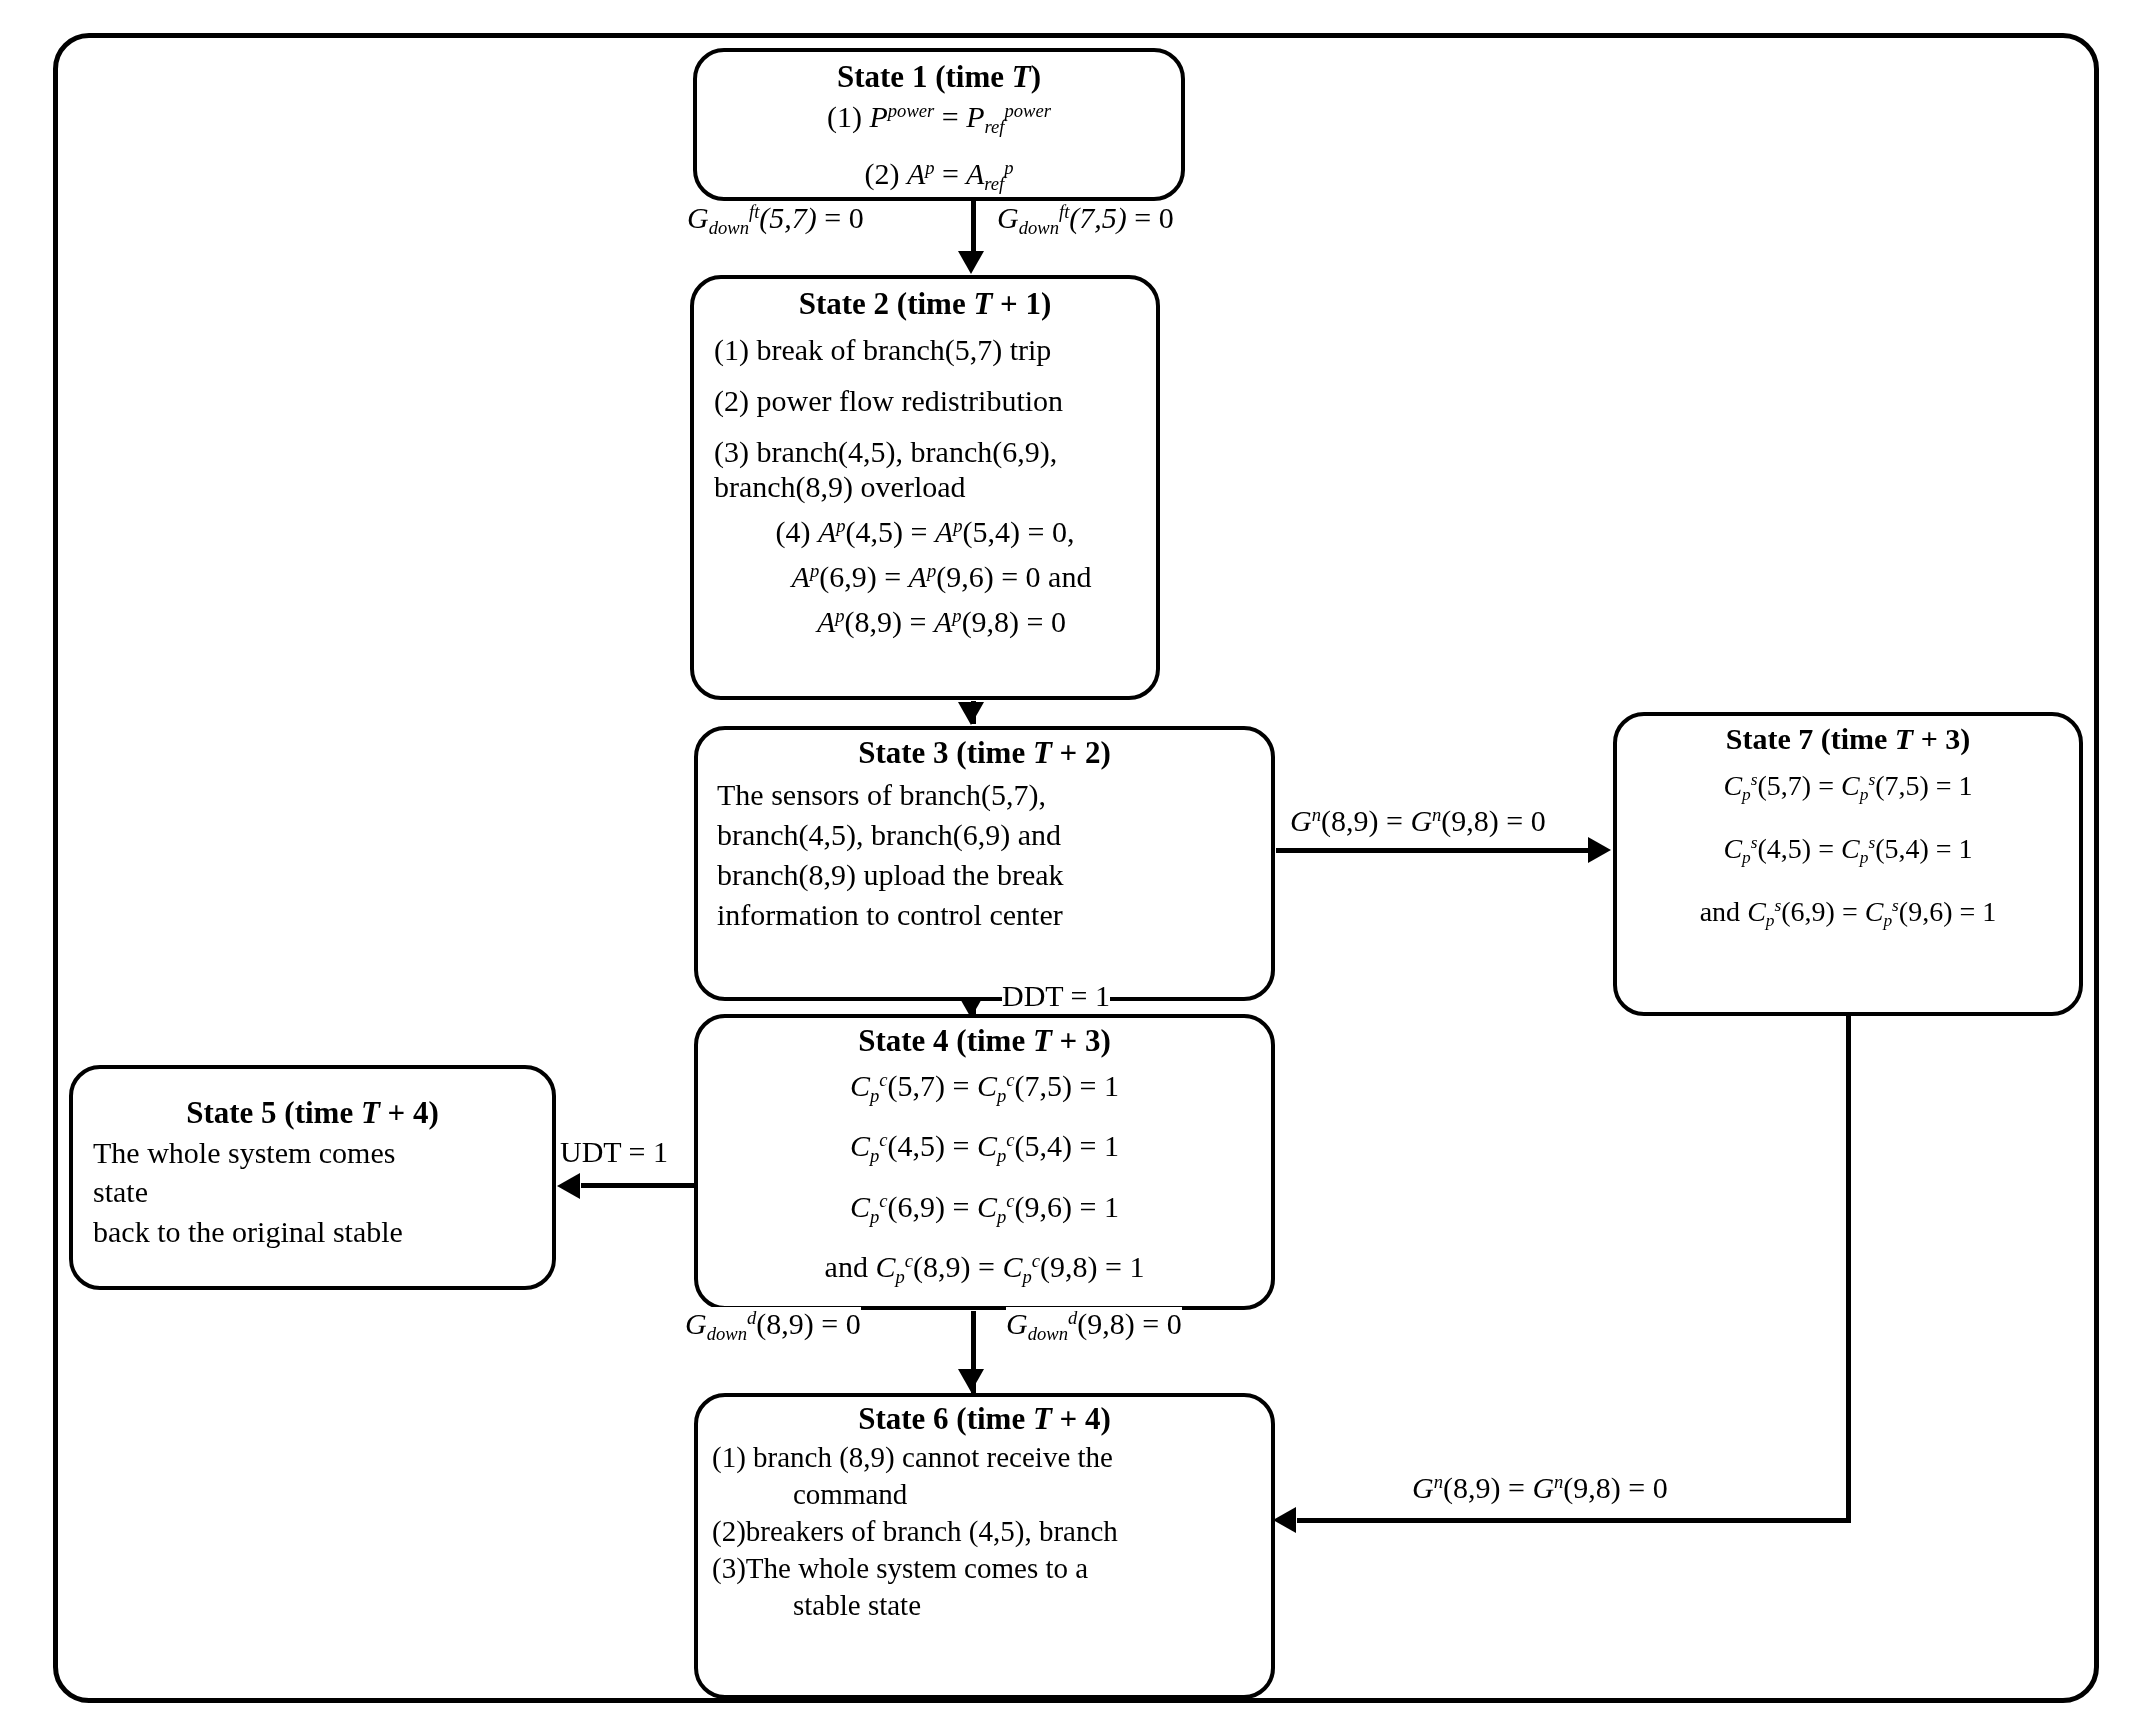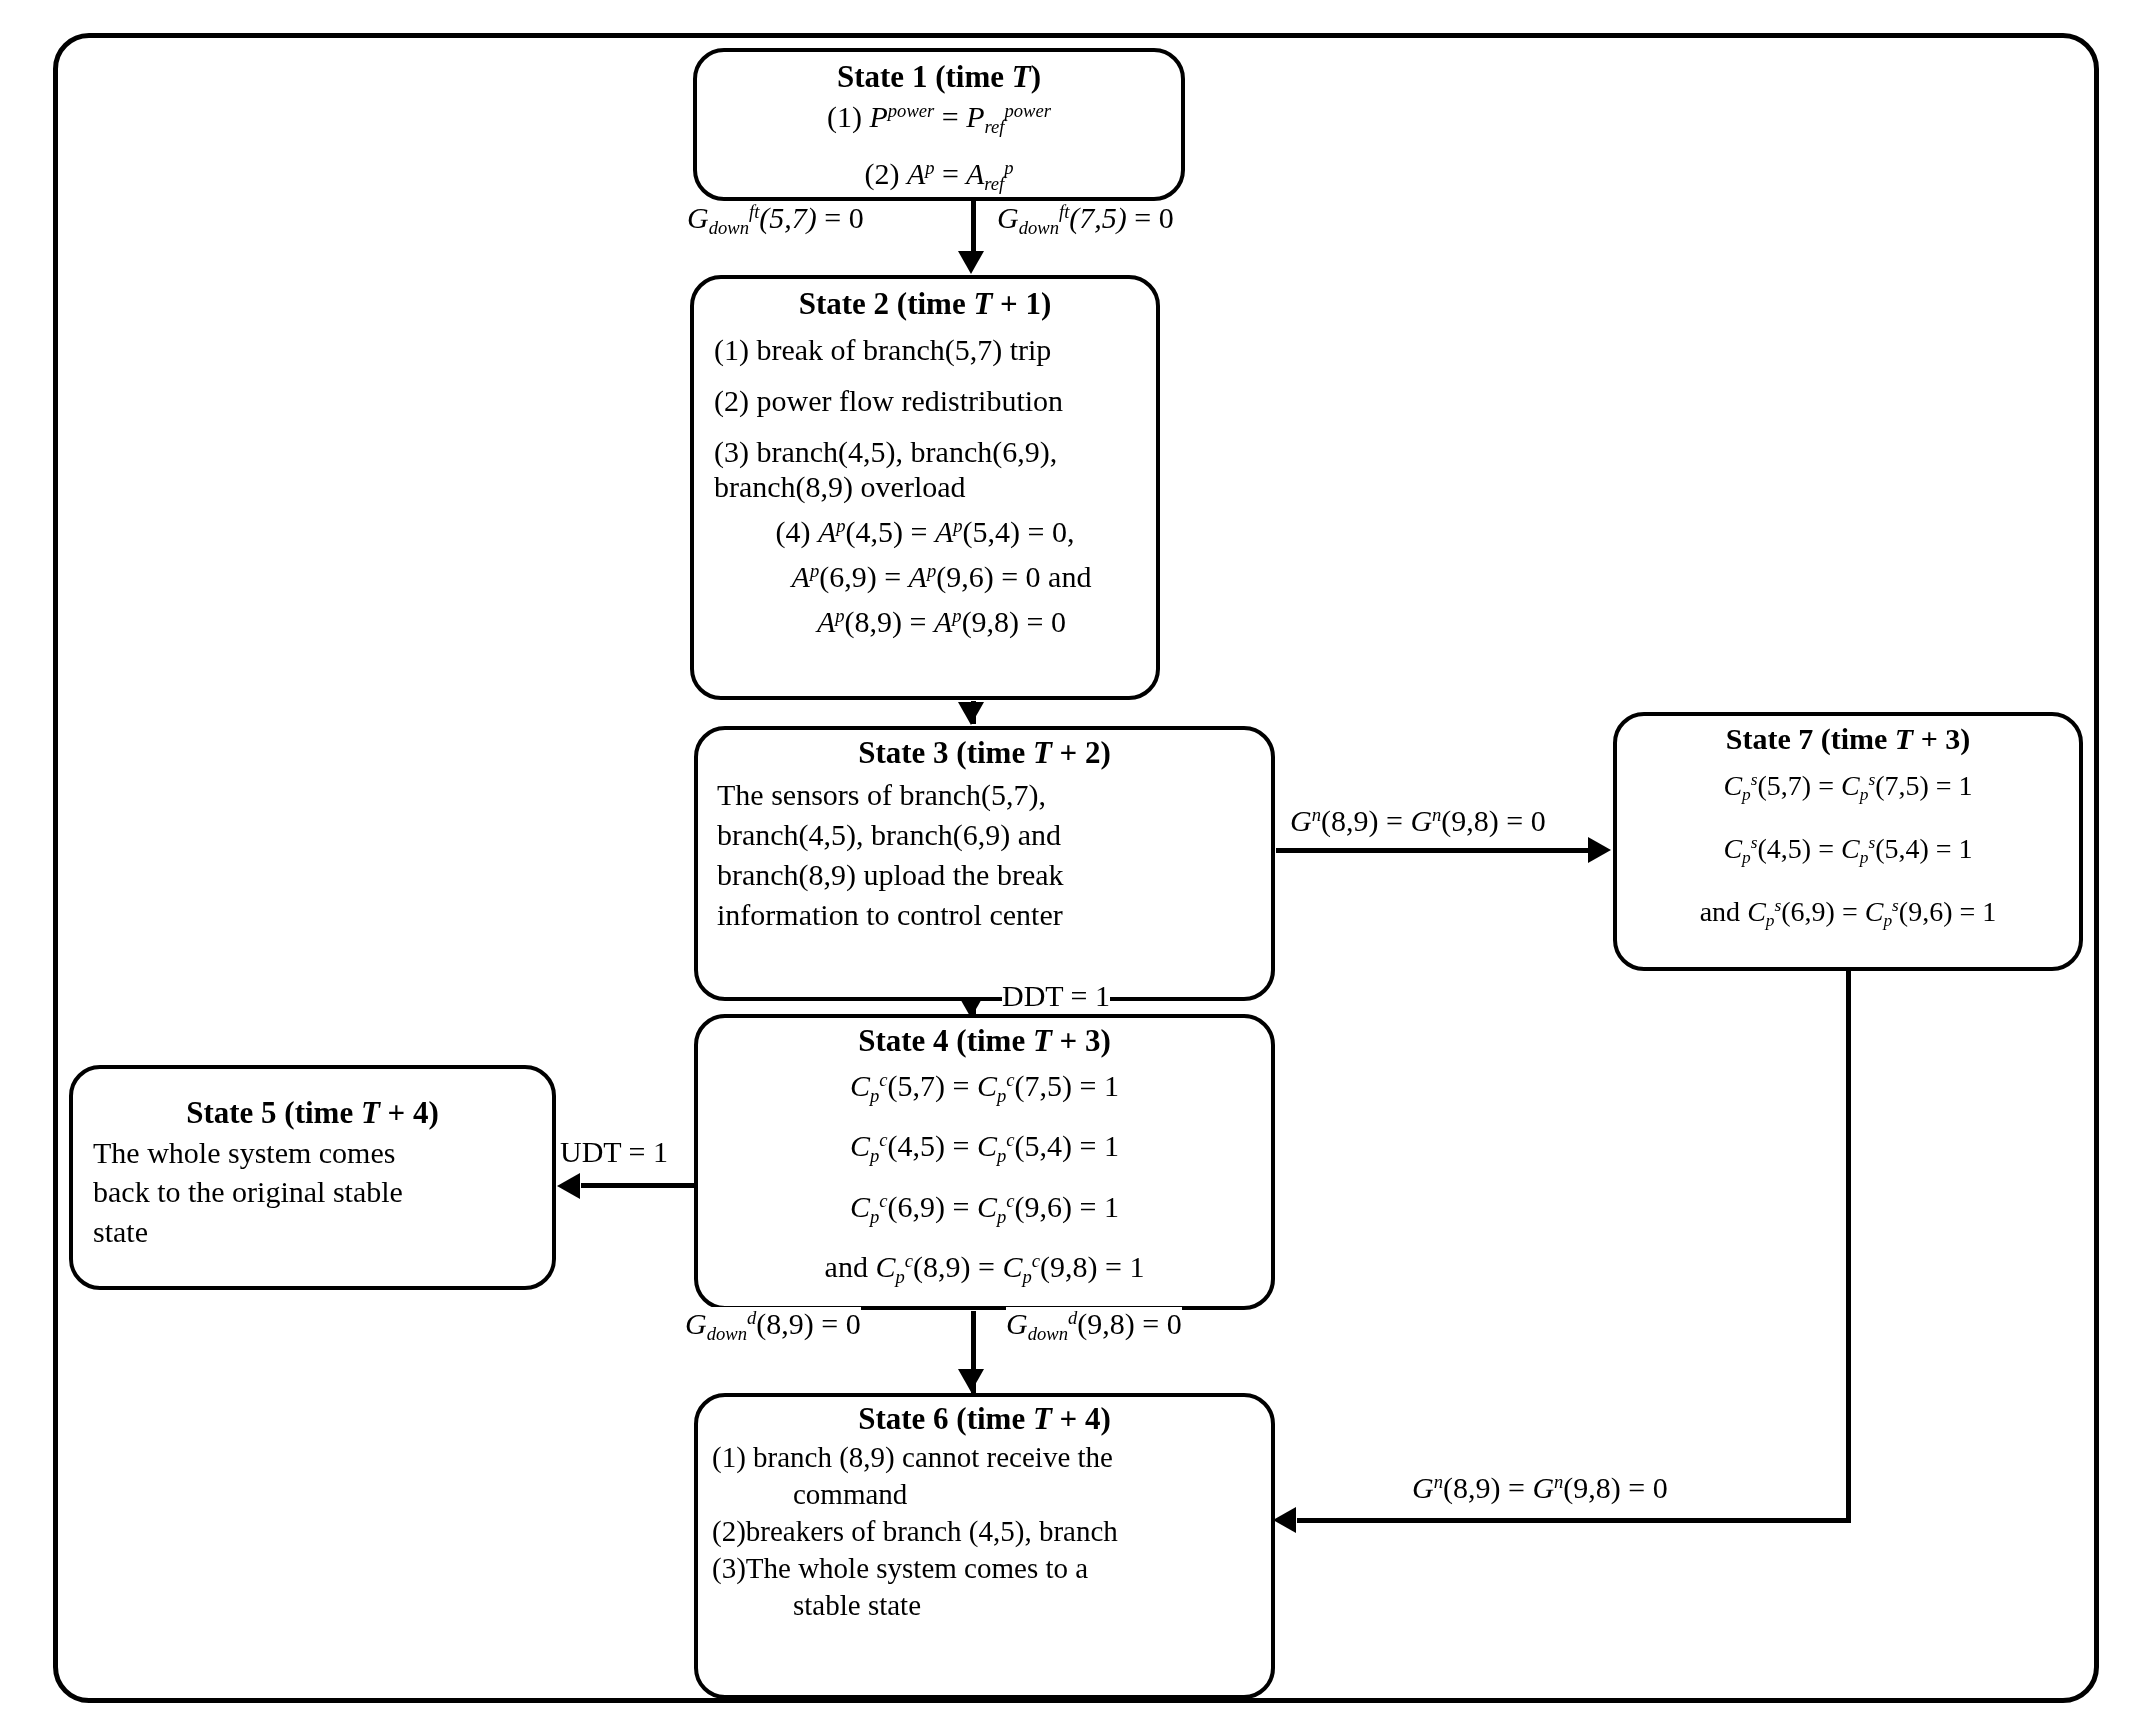--- a/index.html
+++ b/index.html
@@ -148,22 +148,22 @@
 
   <div class="hline" style="left:581px;top:1183px;width:115px;"></div>
   <div class="arrow-left" style="left:557px;top:1173px;"></div>
   <div class="edge-label" style="left:560px;top:1135px;">UDT = 1</div>
 
   <div class="state-box" style="left:69px;top:1065px;width:487px;height:225px;padding:26.5px 20px 0 20px;">
     <div class="state-title">
       <span>State 5 (time </span><span class="it">T</span><span> + 4)</span>
     </div>
     <div class="body-line l-line" style="line-height:1.32;">The whole system comes</div>
+    <div class="body-line l-line" style="line-height:1.32;">state</div>
     <div class="body-line l-line" style="line-height:1.32;">back to the original stable</div>
-    <div class="body-line l-line" style="line-height:1.32;">state</div>
   </div>
 
   <div class="vline" style="left:971px;top:1311px;height:82px;"></div>
   <div class="arrow-down" style="left:958px;top:1369px;"></div>
   <div class="edge-label italic" style="left:685px;top:1307px;">
     <i>G</i><sub>down</sub><sup>d</sup><span class="up">(8,9) = 0</span>
   </div>
   <div class="edge-label italic" style="left:1006px;top:1307px;">
     <i>G</i><sub>down</sub><sup>d</sup><span class="up">(9,8) = 0</span>
   </div>
@@ -172,21 +172,21 @@
     <div class="state-title">
       <span>State 6 (time </span><span class="it">T</span><span> + 4)</span>
     </div>
     <div class="body-line l-line" style="margin-top:3.1px;line-height:1.28;font-size:29px;font-family:Liberation Serif, serif;">(1) branch (8,9) cannot receive the</div>
     <div class="body-line l-line" style="line-height:1.28;font-size:29px;padding-left:81px;">command</div>
     <div class="body-line l-line" style="line-height:1.28;font-size:29px;">(2)breakers of branch (4,5), branch</div>
     <div class="body-line l-line" style="line-height:1.28;font-size:29px;">(3)The whole system comes  to a</div>
     <div class="body-line l-line" style="line-height:1.28;font-size:29px;padding-left:81px;">stable state</div>
   </div>
 
-  <div class="state-box" style="left:1613px;top:712px;width:470px;height:259px;padding:6.2px 9.4px 0 9.4px;font-family:Liberation Serif, serif;">
+  <div class="state-box" style="left:1613px;top:712px;width:470px;height:304px;padding:6.2px 9.4px 0 9.4px;font-family:Liberation Serif, serif;">
     <div class="state-title" style="font-size:30px;">
       <span>State 7 (time </span><span class="it">T</span><span> + 3)</span>
     </div>
     <div class="eqn c-line" style="margin-top:9.4px;font-size:28px;">
       <i>C</i><sub>p</sub><sup>s</sup><span class="up">(5,7) = </span><i>C</i><sub>p</sub><sup>s</sup><span class="up">(7,5) = 1</span>
     </div>
     <div class="eqn c-line" style="margin-top:20px;font-size:28px;">
       <i>C</i><sub>p</sub><sup>s</sup><span class="up">(4,5) = </span><i>C</i><sub>p</sub><sup>s</sup><span class="up">(5,4) = 1</span>
     </div>
     <div class="eqn c-line" style="margin-top:20px;font-size:28px;">

